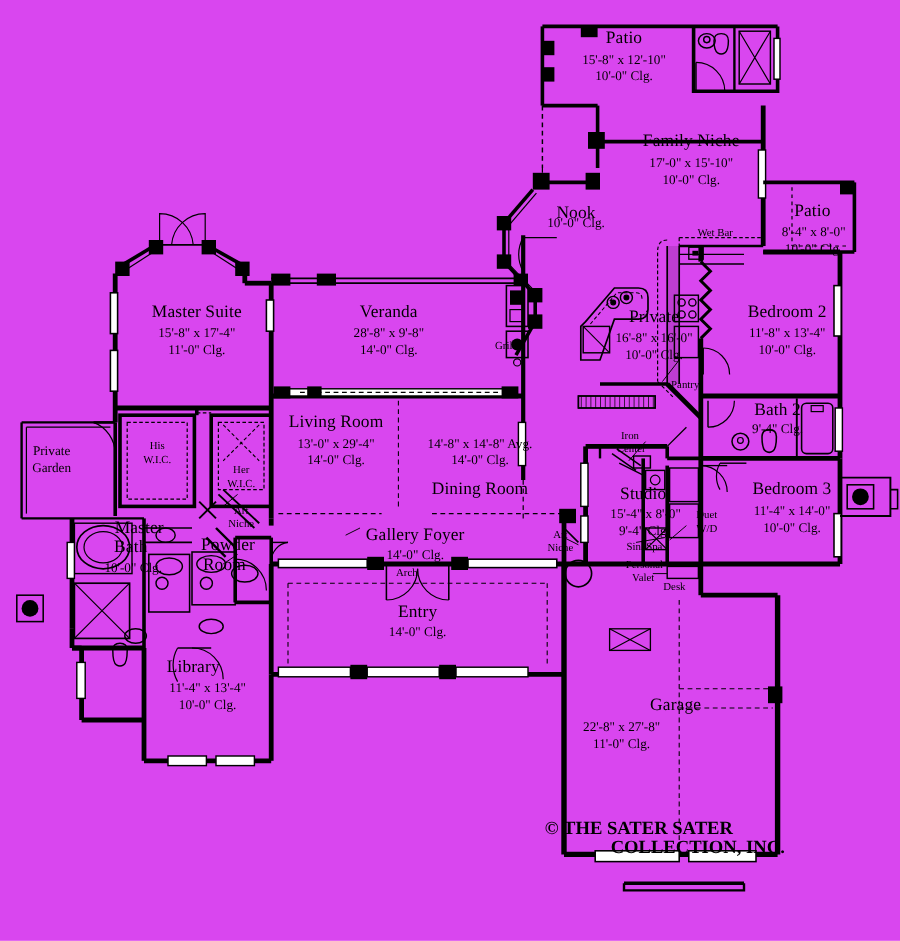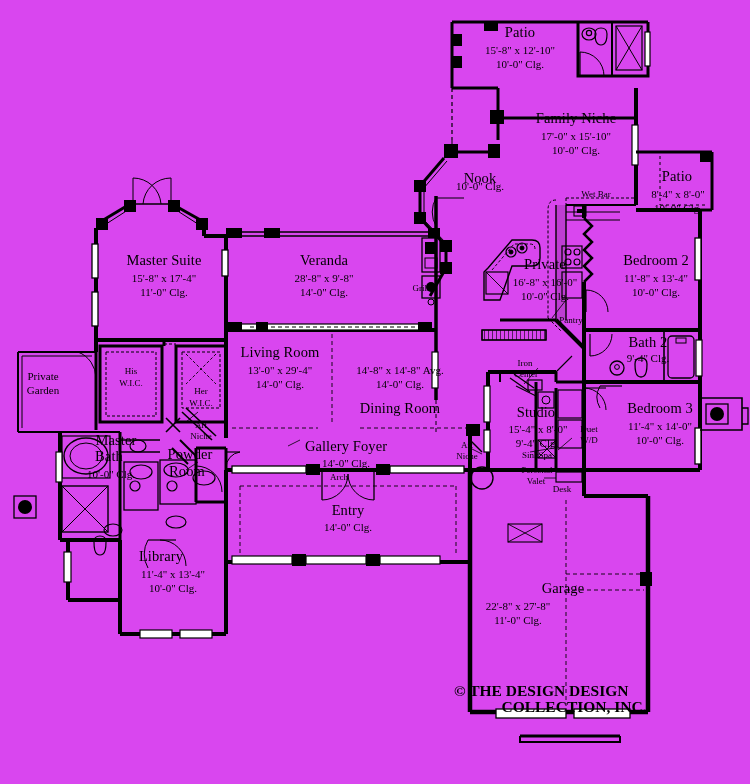--- a/index.html
+++ b/index.html
@@ -509,16 +509,16 @@
   <div class="lbl small" style="left:546px;top:484px;width:32px;">Desk</div>
 
   <div class="lbl rname" style="left:120px;top:548px;width:82px;">Library</div>
   <div class="lbl rdim" style="left:124px;top:568px;width:98px;">11'-4" x 13'-4"</div>
   <div class="lbl rclg" style="left:124px;top:582px;width:98px;">10'-0"  Clg.</div>
 
   <div class="lbl rname" style="left:474px;top:580px;width:88px;margin-left:45px;">Garage</div>
   <div class="lbl rdim" style="left:464px;top:600px;width:108px;">22'-8" x 27'-8"</div>
   <div class="lbl rclg" style="left:464px;top:614px;width:108px;">11'-0"  Clg.</div>
 
-  <div class="copy" style="left:454px;top:682px;width:200px;text-align:left;">© THE DESIGN DESIGN</div>
-  <div class="copy" style="left:474px;top:698px;width:200px;text-align:center;">COLLECTION, INC.</div>
+  <div class="copy" style="left:454px;top:682px;width:200px;text-align:left;">© THE SATER SATER</div>
+  <div class="copy" style="left:454px;top:698px;width:200px;text-align:right;">COLLECTION, INC.</div>
 
 </div>
 
 </body></html>

